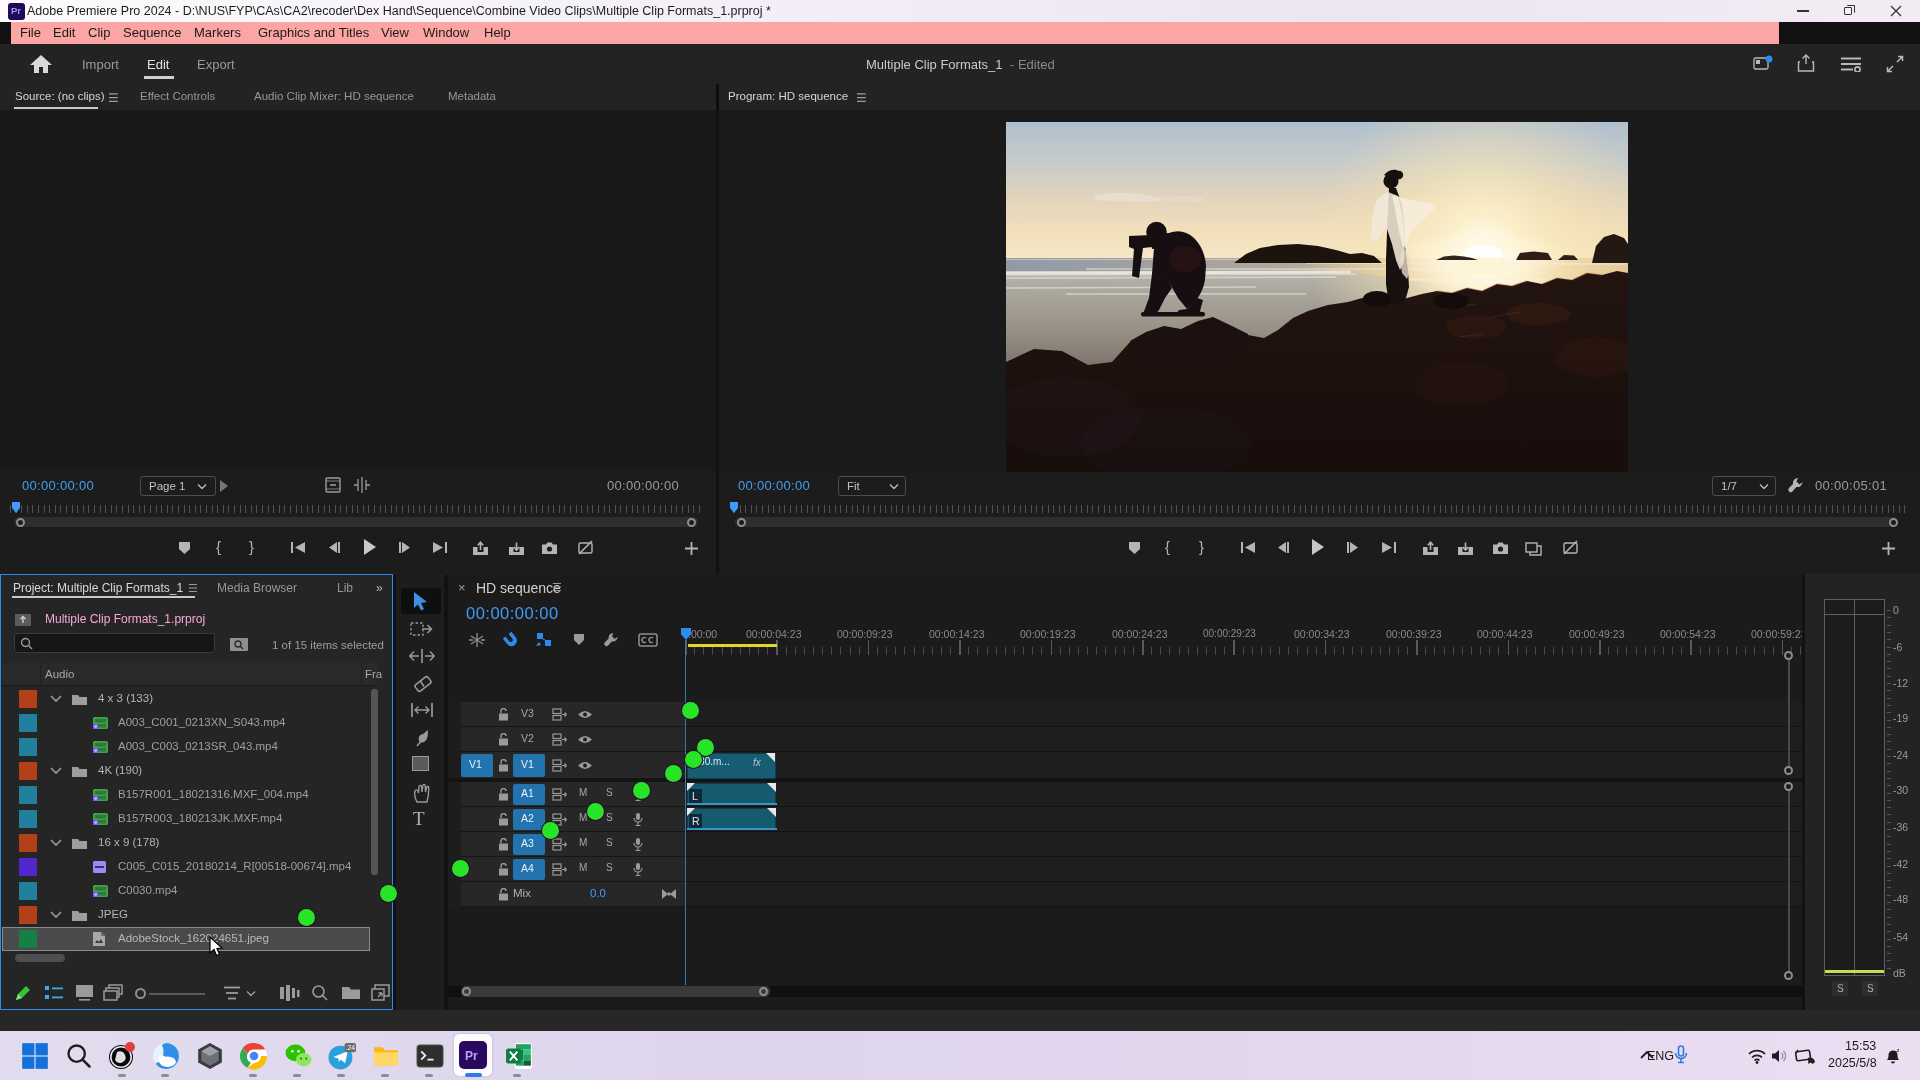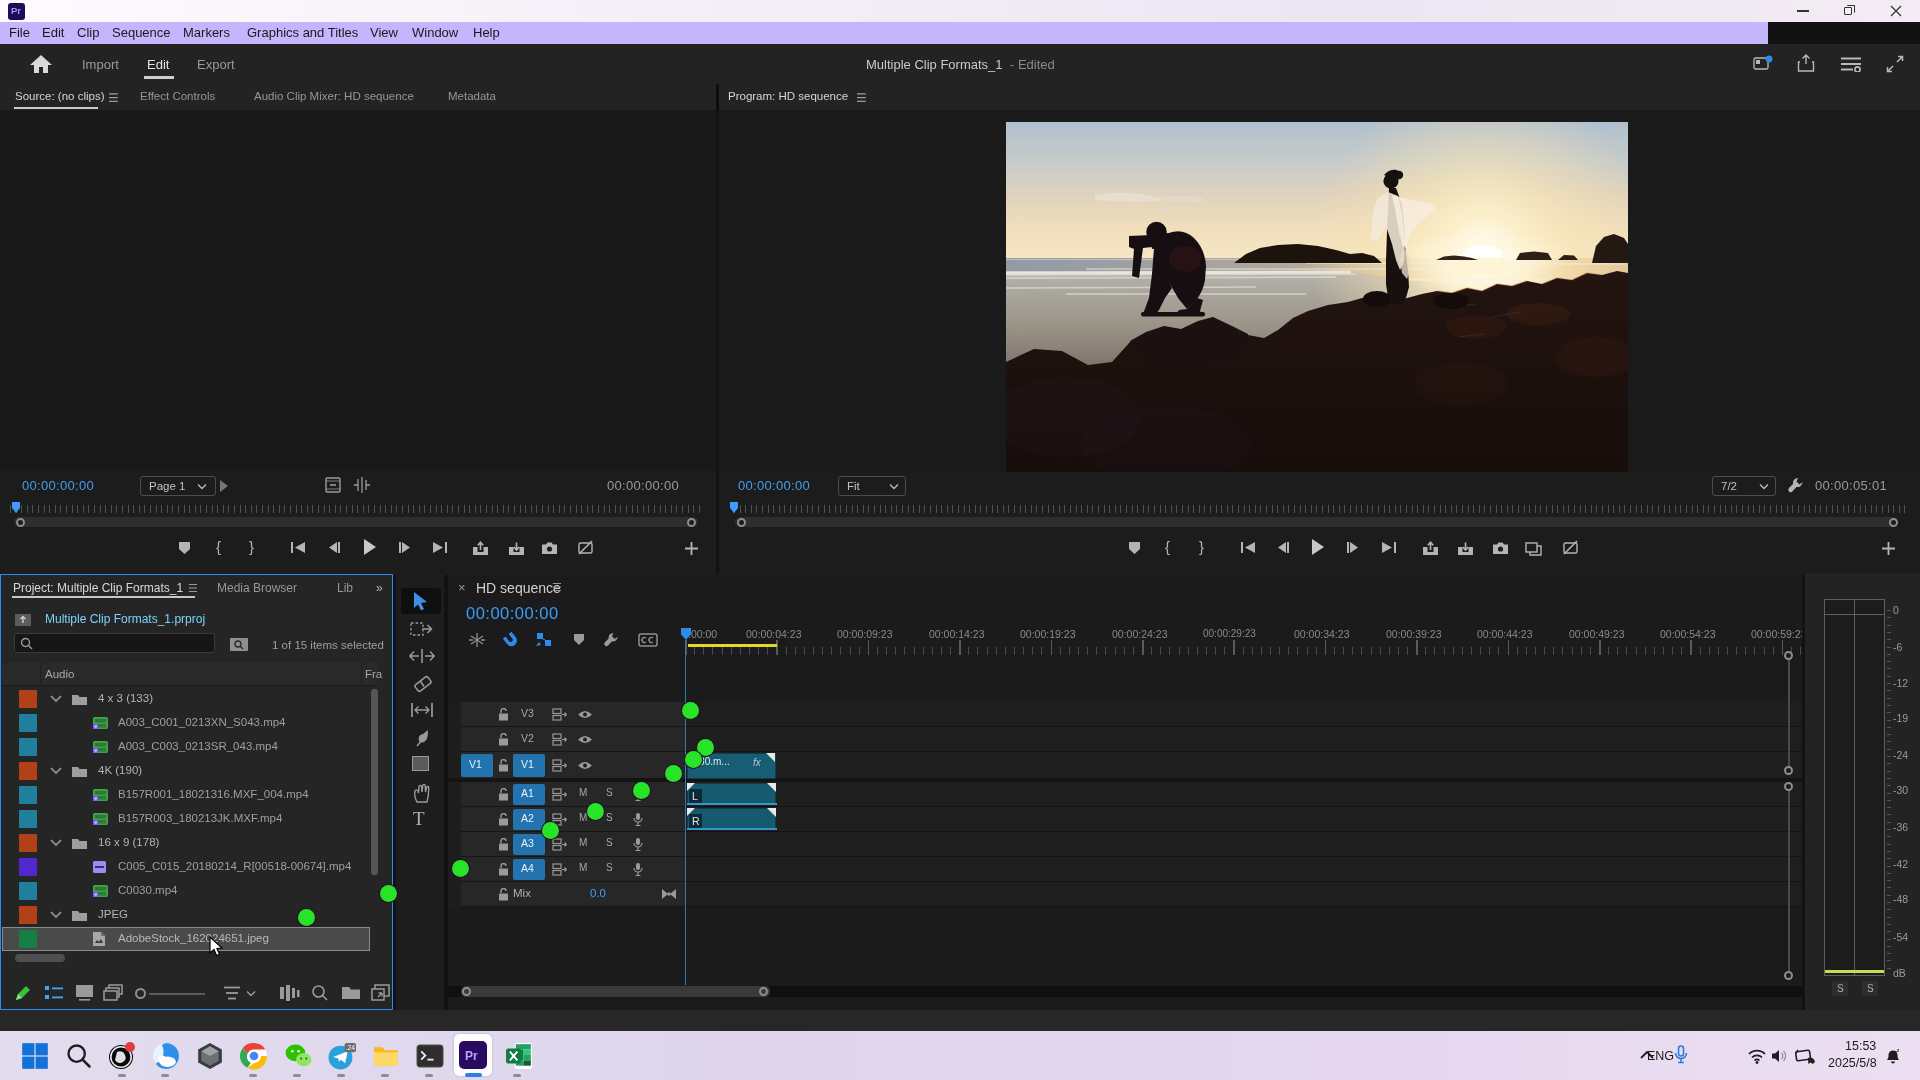--- a/index.html
+++ b/index.html
@@ -2,21 +2,21 @@
 <html><head>
 <meta charset="utf-8">
 <style>
 *{margin:0;padding:0;box-sizing:border-box}
 html,body{width:1920px;height:1080px;overflow:hidden}
 body{position:relative;background:#121212;font-family:"Liberation Sans",sans-serif;-webkit-font-smoothing:antialiased}
 .abs{position:absolute}
 .txt{position:absolute;white-space:nowrap}
 
 #titlebar{position:absolute;left:0;top:0;width:1920px;height:22px;background:linear-gradient(90deg,#fdfbfd 0%,#f3eef7 40%,#ece6f3 70%,#f3ecf4 100%)}
-#menubar{position:absolute;left:0;top:22px;width:1768px;height:22px;background:#c4b5fd}
+#menubar{position:absolute;left:11px;top:22px;width:1768px;height:22px;background:#fca5a5}
 #menubar .mi{position:absolute;top:3px;font-size:13px;color:#1a1a1a}
 #wsbar{position:absolute;left:0;top:44px;width:1920px;height:40px;background:#232323}
 #tabbar{position:absolute;left:0;top:84px;width:1920px;height:26px;background:#232323}
 .tab{position:absolute;top:6px;font-size:11.5px;color:#969696}
 .tab.on{color:#d6d6d6}
 
 #srcmon{overflow:hidden;position:absolute;left:0;top:110px;width:716px;height:465px;background:#1c1c1c}
 #prgmon{overflow:hidden;position:absolute;left:719px;top:110px;width:1201px;height:465px;background:#1c1c1c}
 .vdiv{position:absolute;background:#0d0d0d}
 .bluetc{position:absolute;font-size:13px;color:#459eee;letter-spacing:.3px}
@@ -38,20 +38,21 @@
 .tbi{position:absolute;top:11px;width:28px;height:28px}
 .rundash{position:absolute;top:43px;width:8px;height:3px;border-radius:2px;background:#8f8a96}
 
 .gdot{position:absolute;width:17px;height:17px;border-radius:50%;background:#27e427;box-shadow:0 0 0 1px #2a0a30}
 </style>
 </head>
 <body>
 <div id="titlebar">
   <div class="abs" style="left:8px;top:3px;width:17px;height:17px;background:#1f0b57;border-radius:3px"></div>
   <div class="txt" style="left:11px;top:5px;font-size:9.5px;color:#9e97ff;font-weight:bold">Pr</div>
+  <div class="txt" style="left:27px;top:4px;font-size:12.5px;color:#1c1c1c">Adobe Premiere Pro 2024 - D:\NUS\FYP\CAs\CA2\recoder\Dex Hand\Sequence\Combine Video Clips\Multiple Clip Formats_1.prproj *</div>
   <div class="txt" style="left:1797px;top:10px;width:12px;height:1.6px;background:#333"></div>
   <div class="abs" style="left:1844px;top:7px;width:8px;height:8px;border:1.2px solid #333;border-radius:1px;background:#f3eef7"></div>
   <div class="abs" style="left:1847px;top:5px;width:8px;height:8px;border:1.2px solid #333;border-radius:1px;border-bottom:none;border-left:none"></div>
   <svg class="abs" style="left:1890px;top:5px" width="12" height="12">
       <path d="M1 1 L11 11 M11 1 L1 11" stroke="#333" stroke-width="1.3"></path>
     </svg>
 </div>
 <div id="menubar">
   <div class="mi" style="left:9px">File</div>
   <div class="mi" style="left:42px">Edit</div>
@@ -285,21 +286,21 @@
       <ellipse cx="371" cy="177" rx="14" ry="8" fill="#140c0a"></ellipse>
       <ellipse cx="445" cy="179" rx="18" ry="8" fill="#140c0a"></ellipse>
     </g>
   </svg>
   </div>
   <div class="bluetc" style="left:19px;top:368px">00:00:00:00</div>
   <div class="ddbox" style="left:119px;top:366px;width:68px">Fit</div>
   <svg class="abs" style="left:170px;top:373px" width="10" height="8">
       <path d="M1 1.5 L5 5.5 L9 1.5" fill="none" stroke="#bbb" stroke-width="1.4"></path>
     </svg>
-  <div class="ddbox" style="left:993px;top:366px;width:64px">7/2</div>
+  <div class="ddbox" style="left:993px;top:366px;width:64px">1/7</div>
   <svg class="abs" style="left:1040px;top:373px" width="10" height="8">
       <path d="M1 1.5 L5 5.5 L9 1.5" fill="none" stroke="#bbb" stroke-width="1.4"></path>
     </svg>
   <svg class="abs" style="left:1068px;top:366px" width="18" height="18" viewBox="0 0 18 18">
       <path d="M11 2 a5 5 0 0 0 -5 6 L2 12 a2.4 2.4 0 0 0 3.4 3.4 L9.4 11 a5 5 0 0 0 6 -5 L12.5 8.5 L9.5 5.5 Z" fill="#b4b4b4"></path>
     </svg>
   <div class="greytc" style="left:1096px;top:368px">00:00:05:01</div>
   <div class="ruler-ticks" style="left:15px;top:395px;width:1176px"></div>
   <div class="abs" style="left:11px;top:392px;width:8px;height:11px;background:#3f9bfa;clip-path:polygon(0 0,100% 0,100% 55%,50% 100%,0 55%)"></div>
   <div class="scroll-groove" style="left:16px;top:407px;width:1162px"></div>
@@ -359,21 +360,21 @@
   <div class="abs" style="left:11px;top:21px;width:183px;height:2px;background:#c8c8c8"></div>
   <div class="txt" style="left:187px;top:7px;font-size:11px;color:#9a9a9a">☰</div>
   <div class="txt" style="left:216px;top:6px;font-size:12px;color:#969696">Media Browser</div>
   <div class="txt" style="left:336px;top:6px;font-size:12px;color:#969696">Lib</div>
   <div class="txt" style="left:375px;top:6px;font-size:12px;color:#b0b0b0">»</div>
   <svg class="abs" style="left:13px;top:36px" width="18" height="16" viewBox="0 0 18 16">
       <rect x="1" y="3" width="16" height="12" rx="1" fill="#5c5c5c"></rect>
       <path d="M9 12 L9 6 M6.5 8 L9 5.5 L11.5 8" stroke="#cfcfcf" stroke-width="1.4" fill="none"></path>
       <rect x="1" y="3" width="7" height="2.5" fill="#5c5c5c"></rect>
     </svg>
-  <div class="txt" style="left:44px;top:37px;font-size:12px;color:#7dd3fc">Multiple Clip Formats_1.prproj</div>
+  <div class="txt" style="left:44px;top:37px;font-size:12px;color:#f9a8d4">Multiple Clip Formats_1.prproj</div>
   <div class="abs" style="left:13px;top:58px;width:201px;height:20px;background:#161616;border:1px solid #3a3a3a;border-radius:3px"></div>
   <svg class="abs" style="left:19px;top:62px" width="13" height="13">
       <circle cx="5.5" cy="5.5" r="4" fill="none" stroke="#9a9a9a" stroke-width="1.4"></circle>
       <path d="M8.5 8.5 L12 12" stroke="#9a9a9a" stroke-width="1.4"></path>
     </svg>
   <svg class="abs" style="left:228px;top:61px" width="20" height="16" viewBox="0 0 20 16">
       <rect x="1" y="2" width="18" height="13" rx="1" fill="#8f8f8f"></rect>
       <circle cx="9" cy="8" r="3" fill="none" stroke="#2a2a2a" stroke-width="1.4"></circle>
       <path d="M11 10 L14 13" stroke="#2a2a2a" stroke-width="1.4"></path>
       <rect x="1" y="2" width="8" height="2" fill="#8f8f8f"></rect>

